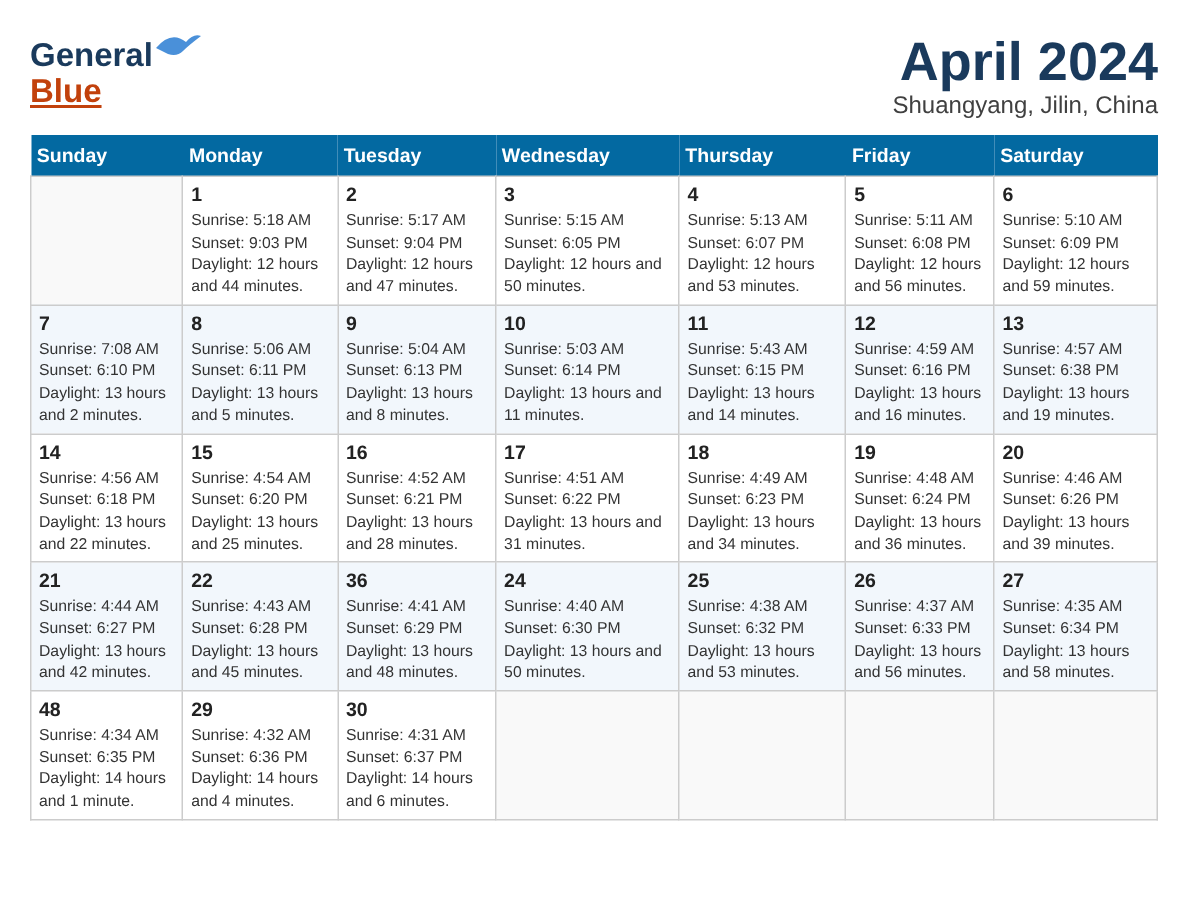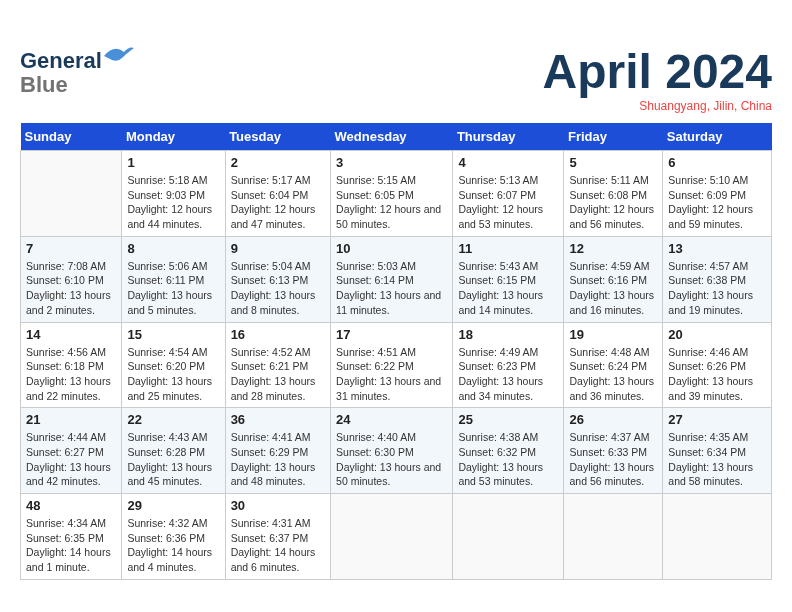--- a/index.html
+++ b/index.html
@@ -8,59 +8,59 @@
       background: #fff;
       width: 792px;
       min-height: 612px;
       padding: 20px;
     }
     .header {
       display: flex;
       justify-content: space-between;
       align-items: flex-start;
       margin-bottom: 10px;
-      margin-top: 24px;
     }
     .logo {
       display: flex;
       align-items: center;
     }
     .logo-text {
       font-size: 22px;
       font-weight: bold;
       color: #1a3a5c;
       line-height: 1.1;
     }
     .logo-text span {
-      color: #737373;
+      color: #c2410c;
+      text-decoration: underline;
     }
     .logo-bird {
       width: 30px;
       height: 24px;
       margin-left: 2px;
     }
     .title-block {
       text-align: right;
     }
     .main-title {
-      font-size: 48px;
+      font-size: 36px;
       font-weight: bold;
       color: #1a3a5c;
     }
     .subtitle {
-      font-size: 12px;
-      color: #ef4444;
+      font-size: 16px;
+      color: #404040;
     }
     table {
       width: 100%;
       border-collapse: collapse;
       font-size: 11px;
     }
     thead tr th {
-      background-color: #1d4ed8;
+      background-color: #0369a1;
       color: #fff;
       padding: 6px 4px;
       text-align: left;
       font-size: 13px;
       font-weight: bold;
     }
     tbody tr td {
       border: 1px solid #ccc;
       padding: 4px 5px;
       vertical-align: top;
@@ -130,21 +130,21 @@
         <td>
           <span class="day-num">1</span>
           <div class="day-info">Sunrise: 5:18 AM
 Sunset: 9:03 PM
 Daylight: 12 hours
 and 44 minutes.</div>
         </td>
         <td>
           <span class="day-num">2</span>
           <div class="day-info">Sunrise: 5:17 AM
-Sunset: 6:04 PM
+Sunset: 9:04 PM
 Daylight: 12 hours
 and 47 minutes.</div>
         </td>
         <td>
           <span class="day-num">3</span>
           <div class="day-info">Sunrise: 5:15 AM
 Sunset: 6:05 PM
 Daylight: 12 hours
 and 50 minutes.</div>
         </td>

